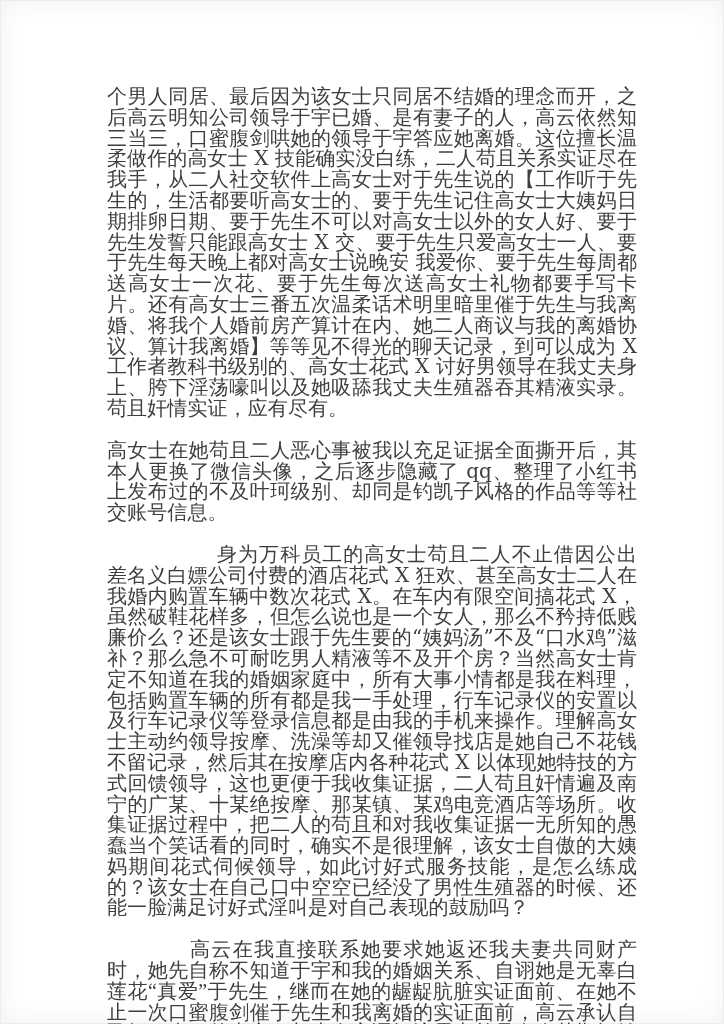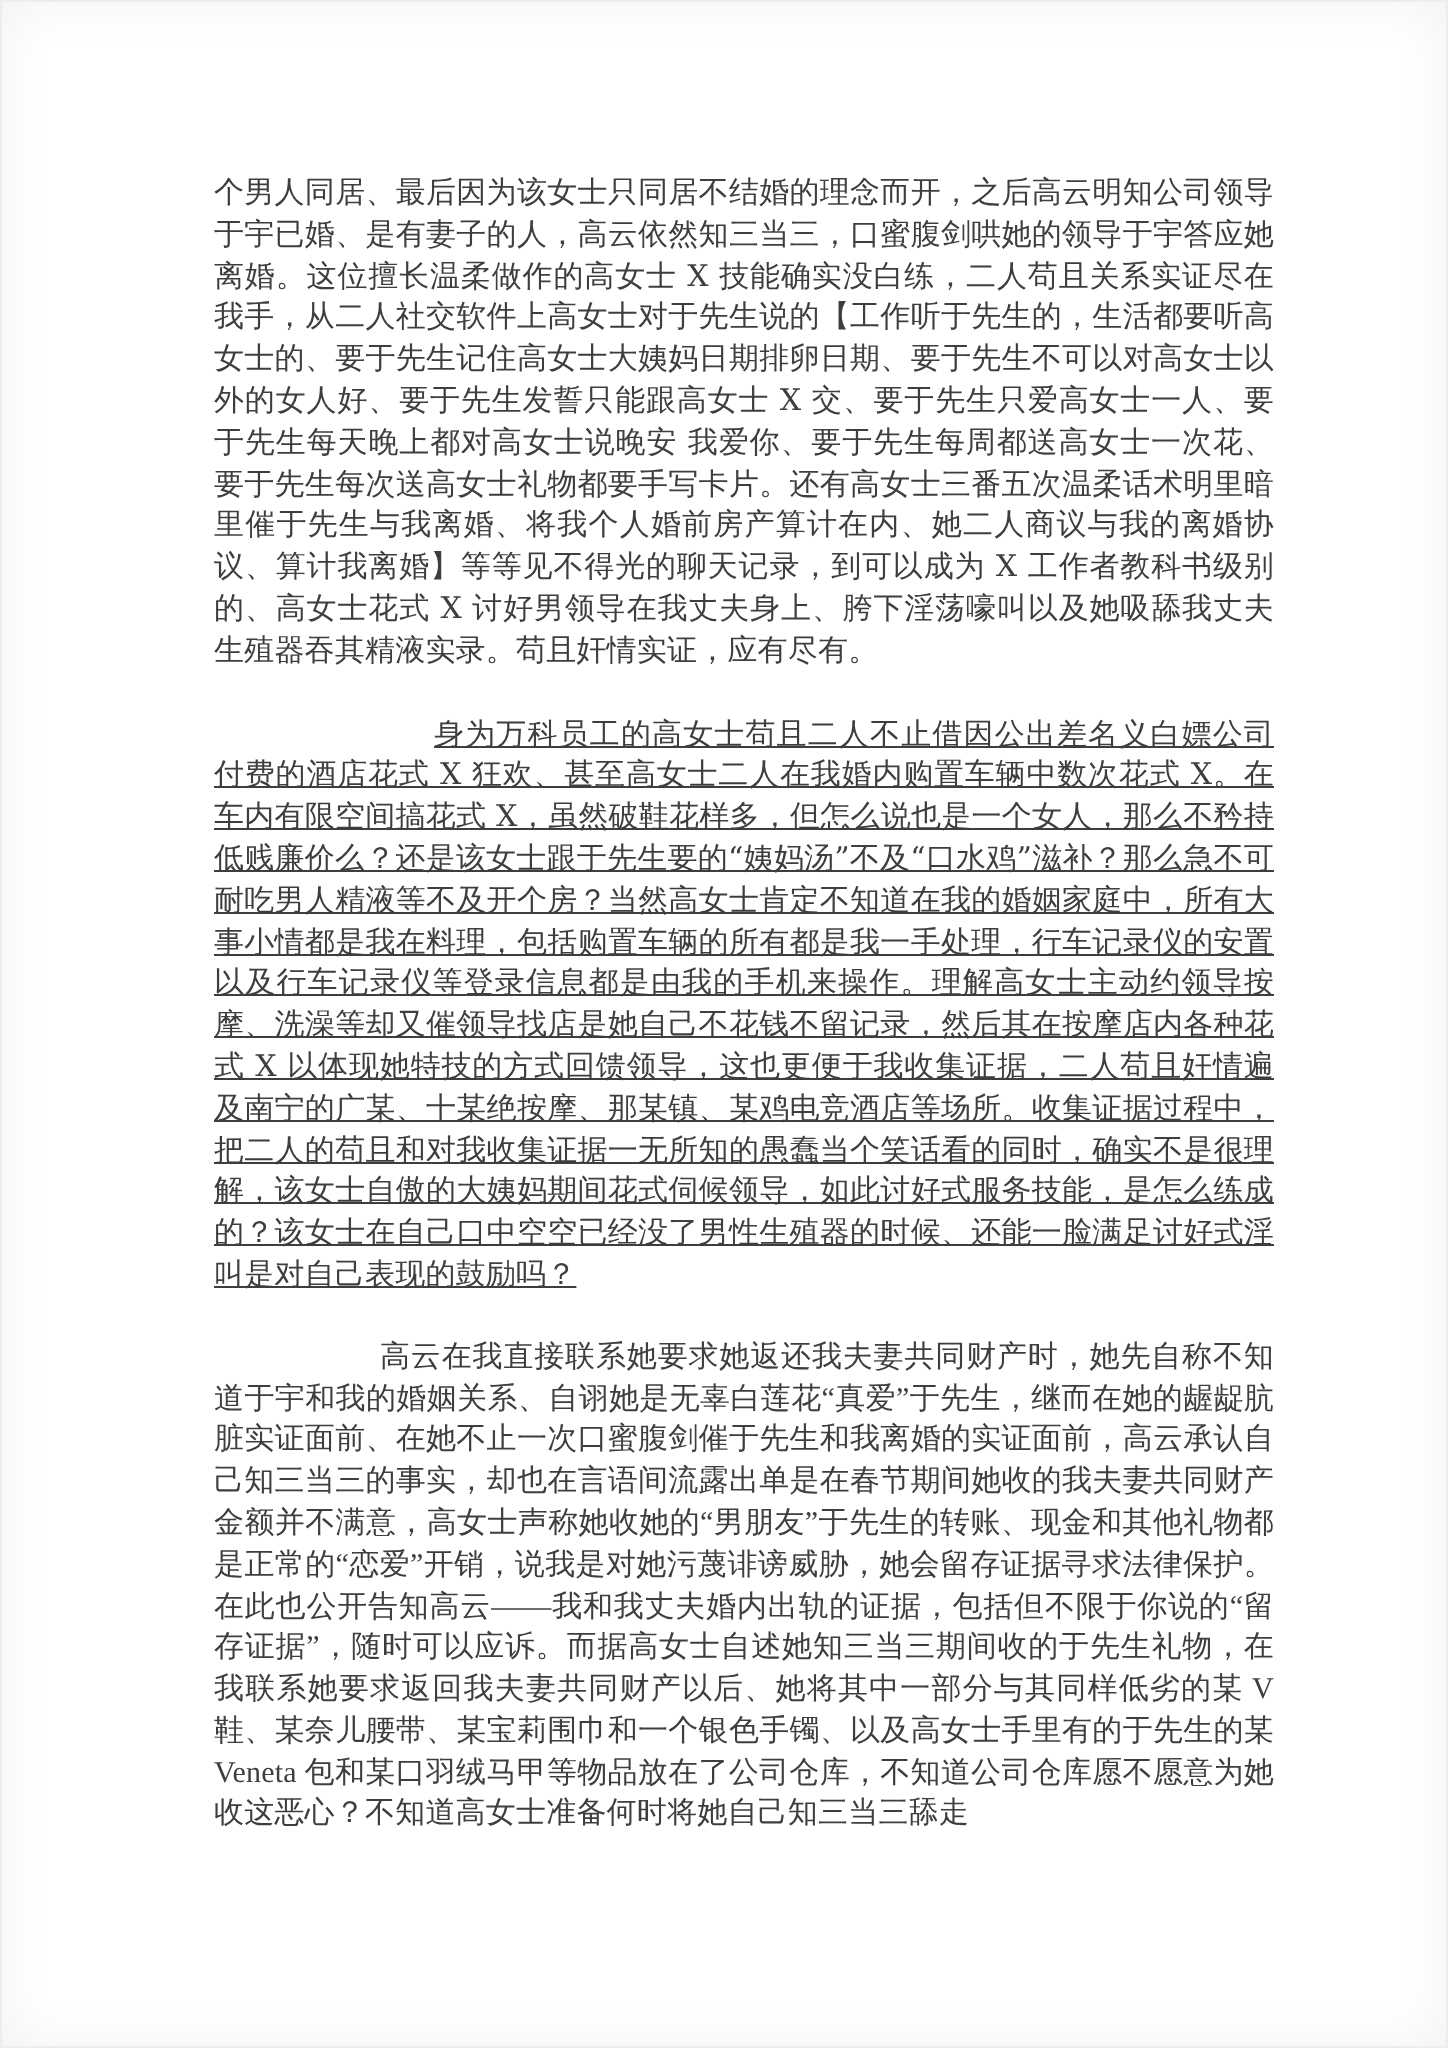--- a/index.html
+++ b/index.html
@@ -17,33 +17,34 @@
     width:724px;
     height:1024px;
     background:var(--page-bg);
     box-shadow:inset 0 0 0 1px #ededed, inset 0 0 28px rgba(0,0,0,0.06);
     overflow:hidden;
   }
   .text-body{
     padding:86px 87px 0 107px;
   }
   p.para{
-    font-size:15px;
+    font-size:20px;
     line-height:20.8px;
     letter-spacing:0.1px;
     color:var(--text);
     text-align:justify;
     word-break:break-all;
     margin-bottom:21px;
   }
-  p.para.indent-a{ text-indent:110px;text-decoration:underline; }
+  p.para.indent-a{ text-indent:110px; }
   p.para.indent-b{ text-indent:83px;font-family:Liberation Serif, serif; }
 </style>
 </head>
 <body>
 
 <div class="canvas">
   <div class="text-body">
     <p class="para">个男人同居、最后因为该女士只同居不结婚的理念而开，之后高云明知公司领导于宇已婚、是有妻子的人，高云依然知三当三，口蜜腹剑哄她的领导于宇答应她离婚。这位擅长温柔做作的高女士 X 技能确实没白练，二人苟且关系实证尽在我手，从二人社交软件上高女士对于先生说的【工作听于先生的，生活都要听高女士的、要于先生记住高女士大姨妈日期排卵日期、要于先生不可以对高女士以外的女人好、要于先生发誓只能跟高女士 X 交、要于先生只爱高女士一人、要于先生每天晚上都对高女士说晚安 我爱你、要于先生每周都送高女士一次花、要于先生每次送高女士礼物都要手写卡片。还有高女士三番五次温柔话术明里暗里催于先生与我离婚、将我个人婚前房产算计在内、她二人商议与我的离婚协议、算计我离婚】等等见不得光的聊天记录，到可以成为 X 工作者教科书级别的、高女士花式 X 讨好男领导在我丈夫身上、胯下淫荡嚎叫以及她吸舔我丈夫生殖器吞其精液实录。苟且奸情实证，应有尽有。</p>
+    <p class="para">高女士在她苟且二人恶心事被我以充足证据全面撕开后，其本人更换了微信头像，之后逐步隐藏了 qq、整理了小红书上发布过的不及叶珂级别、却同是钓凯子风格的作品等等社交账号信息。</p>
     <p class="para indent-a">身为万科员工的高女士苟且二人不止借因公出差名义白嫖公司付费的酒店花式 X 狂欢、甚至高女士二人在我婚内购置车辆中数次花式 X。在车内有限空间搞花式 X，虽然破鞋花样多，但怎么说也是一个女人，那么不矜持低贱廉价么？还是该女士跟于先生要的“姨妈汤”不及“口水鸡”滋补？那么急不可耐吃男人精液等不及开个房？当然高女士肯定不知道在我的婚姻家庭中，所有大事小情都是我在料理，包括购置车辆的所有都是我一手处理，行车记录仪的安置以及行车记录仪等登录信息都是由我的手机来操作。理解高女士主动约领导按摩、洗澡等却又催领导找店是她自己不花钱不留记录，然后其在按摩店内各种花式 X 以体现她特技的方式回馈领导，这也更便于我收集证据，二人苟且奸情遍及南宁的广某、十某绝按摩、那某镇、某鸡电竞酒店等场所。收集证据过程中，把二人的苟且和对我收集证据一无所知的愚蠢当个笑话看的同时，确实不是很理解，该女士自傲的大姨妈期间花式伺候领导，如此讨好式服务技能，是怎么练成的？该女士在自己口中空空已经没了男性生殖器的时候、还能一脸满足讨好式淫叫是对自己表现的鼓励吗？</p>
     <p class="para indent-b">高云在我直接联系她要求她返还我夫妻共同财产时，她先自称不知道于宇和我的婚姻关系、自诩她是无辜白莲花“真爱”于先生，继而在她的龌龊肮脏实证面前、在她不止一次口蜜腹剑催于先生和我离婚的实证面前，高云承认自己知三当三的事实，却也在言语间流露出单是在春节期间她收的我夫妻共同财产金额并不满意，高女士声称她收她的“男朋友”于先生的转账、现金和其他礼物都是正常的“恋爱”开销，说我是对她污蔑诽谤威胁，她会留存证据寻求法律保护。在此也公开告知高云——我和我丈夫婚内出轨的证据，包括但不限于你说的“留存证据”，随时可以应诉。而据高女士自述她知三当三期间收的于先生礼物，在我联系她要求返回我夫妻共同财产以后、她将其中一部分与其同样低劣的某 V 鞋、某奈儿腰带、某宝莉围巾和一个银色手镯、以及高女士手里有的于先生的某 Veneta 包和某口羽绒马甲等物品放在了公司仓库，不知道公司仓库愿不愿意为她收这恶心？不知道高女士准备何时将她自己知三当三舔走</p>
   </div>
 </div>
 
 </body></html>

